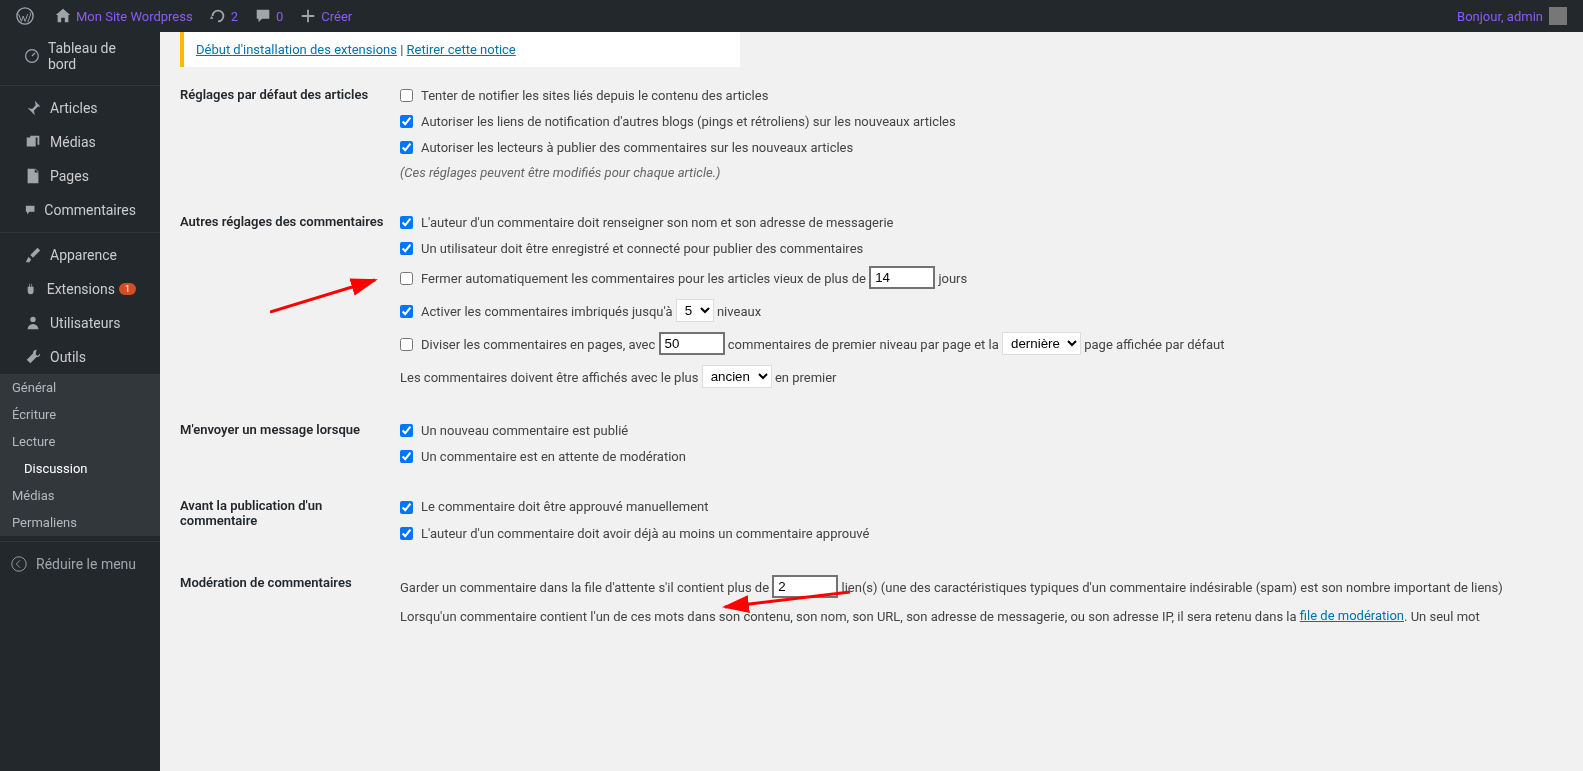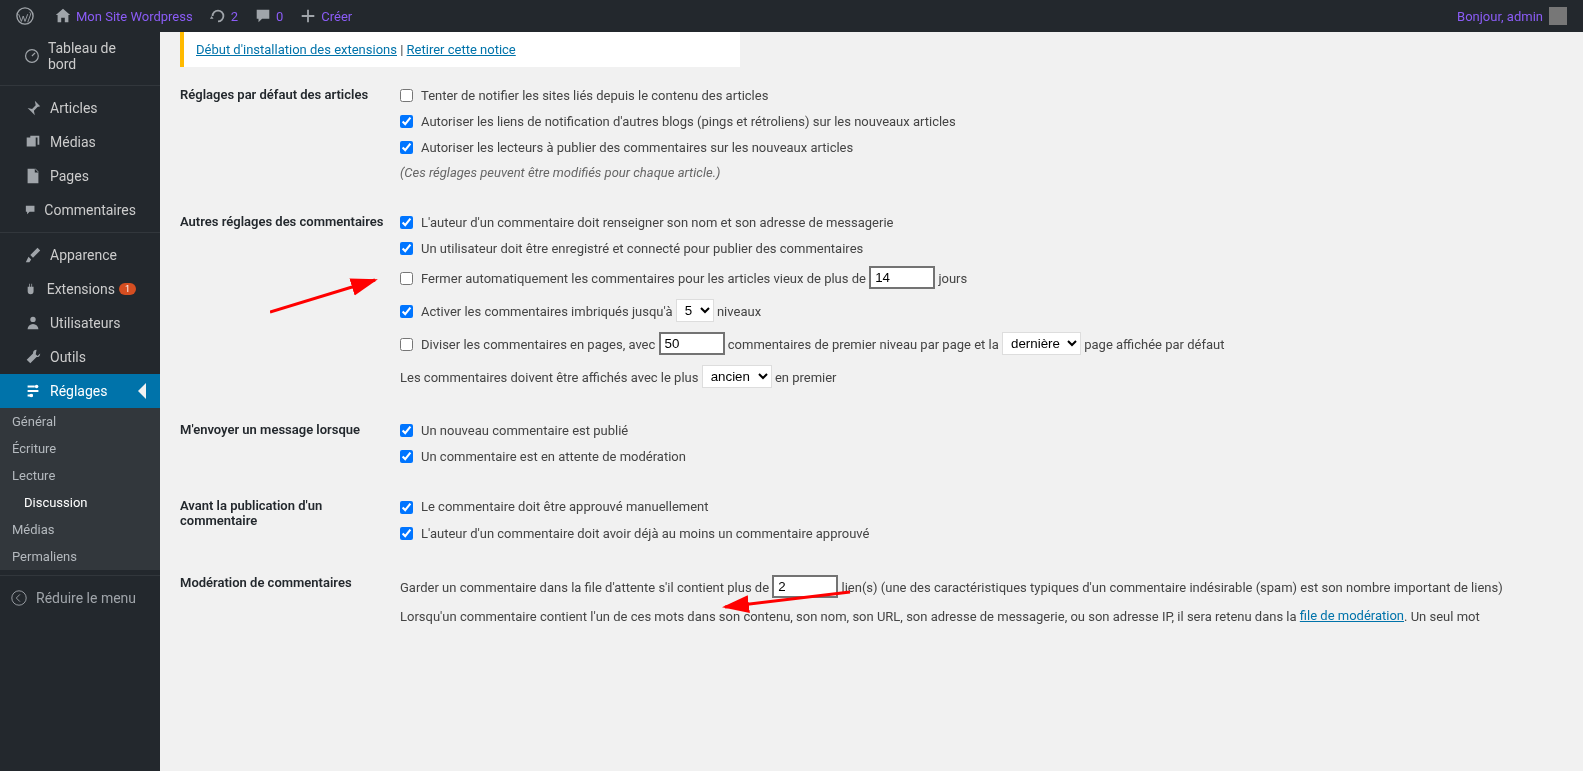--- a/index.html
+++ b/index.html
@@ -133,29 +133,20 @@
           <path d="M4 17a6 6 0 0112 0z"></path>
         </svg>
         <span>Utilisateurs</span>
       </a>
     <a class="item">
         <svg viewBox="0 0 20 20">
           <path d="M14 2a4 4 0 00-4 4l-7 7 4 4 7-7a4 4 0 004-4l-3 3-2-2z"></path>
         </svg>
         <span>Outils</span>
       </a>
-    <a class="item current">
-        <svg viewBox="0 0 20 20">
-          <path d="M4 5h8M4 10h12M4 15h6" stroke="#fff" stroke-width="2"></path>
-          <circle cx="14" cy="5" r="2" fill="#fff"></circle>
-          <circle cx="8" cy="15" r="2" fill="#fff"></circle>
-        </svg>
-        <span>Réglages</span>
-        <span class="arrow"></span>
-      </a>
     <div class="sub">
       <a href="#">Général</a>
       <a href="#">Écriture</a>
       <a href="#">Lecture</a>
       <a href="#" class="active">Discussion</a>
       <a href="#">Médias</a>
       <a href="#">Permaliens</a>
     </div>
     <div class="sep"></div>
     <div class="collapse">

